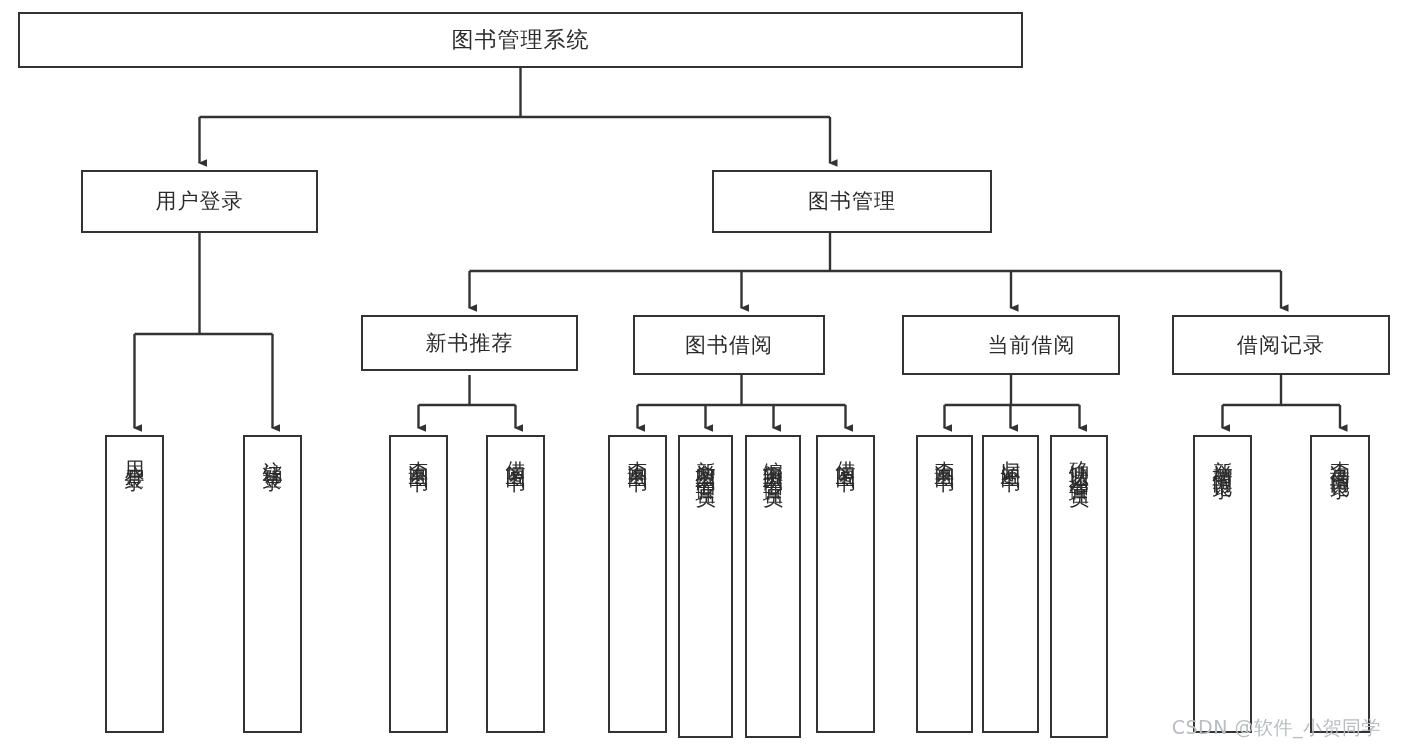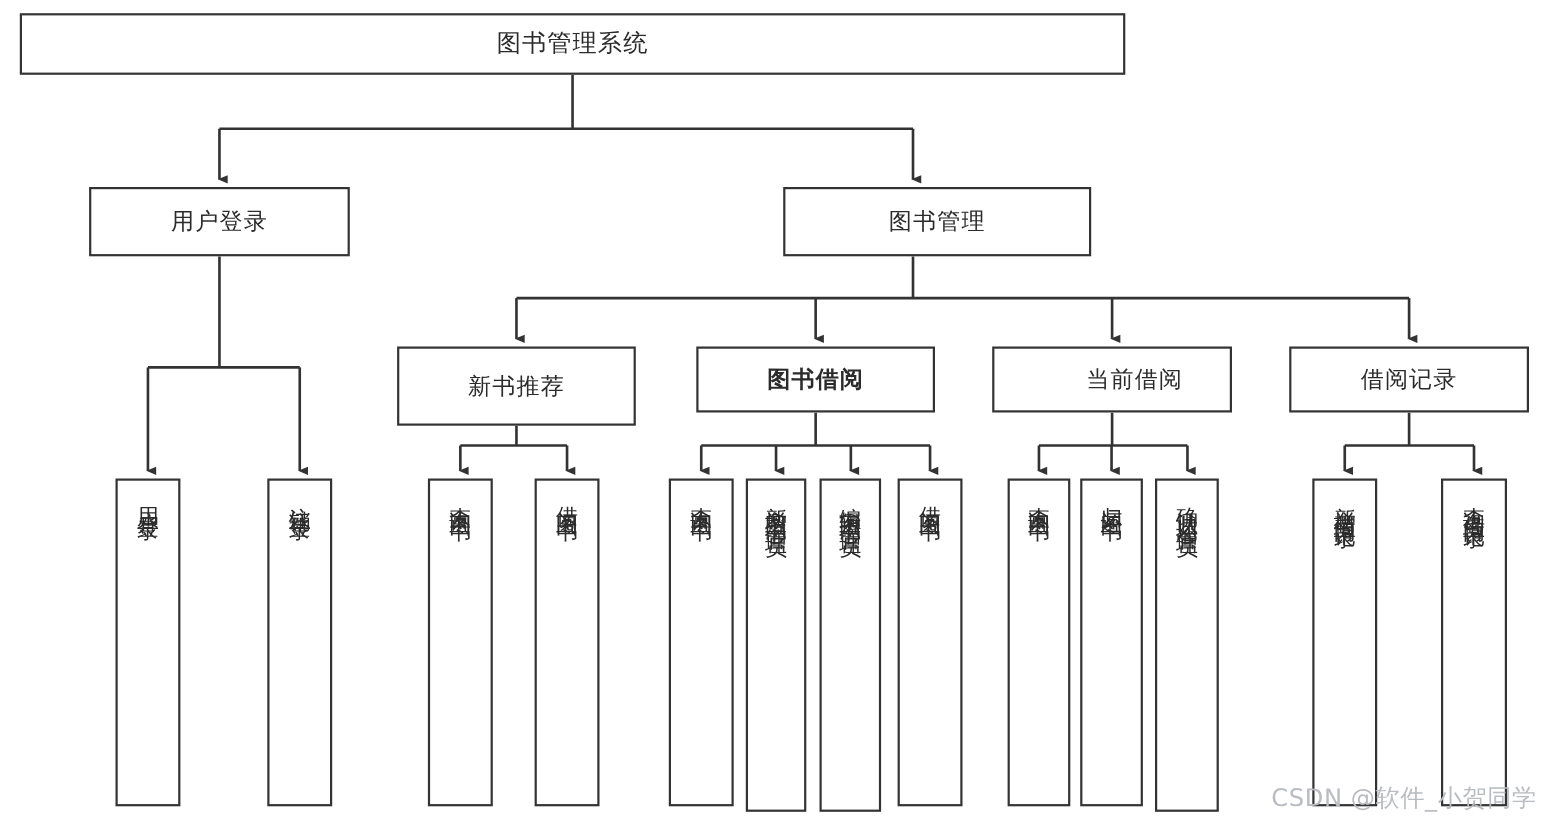--- a/index.html
+++ b/index.html
@@ -46,23 +46,23 @@
   .node.vert .vtxt{
     writing-mode:vertical-rl;
     text-orientation:upright;
     line-height:1.05;
     letter-spacing:4px;
     white-space:nowrap;
   }
   .node.root{ font-size:22px; }
   .watermark{
     position:absolute;
-    right:8px;
+    right:24px;
     bottom:6px;
-    font-size:22px;
+    font-size:19px;
     color:#b9bcc0;
     letter-spacing:0.5px;
     white-space:nowrap;
     user-select:none;
   }
 </style>
 </head>
 <body>
 
 <div id="canvas">
@@ -121,24 +121,24 @@
     <span>图书管理系统</span>
   </div>
 
   <div class="node horiz" style="left:81px;top:170px;width:237px;height:63px;">
     <span>用户登录</span>
   </div>
   <div class="node horiz" style="left:712px;top:170px;width:280px;height:63px;">
     <span>图书管理</span>
   </div>
 
-  <div class="node horiz" style="left:361px;top:315px;width:217px;height:72px;">
+  <div class="node horiz" style="left:361px;top:315px;width:217px;height:56px;">
     <span>新书推荐</span>
   </div>
-  <div class="node horiz" style="left:633px;top:315px;width:217px;height:60px;font-weight:bold;">
+  <div class="node horiz" style="left:633px;top:315px;width:192px;height:60px;">
     <span>图书借阅</span>
   </div>
   <div class="node horiz" style="left:902px;top:315px;width:218px;height:60px;padding-left:41px;">
     <span>当前借阅</span>
   </div>
   <div class="node horiz" style="left:1172px;top:315px;width:218px;height:60px;">
     <span>借阅记录</span>
   </div>
 
   <div class="node vert" style="left:105px;top:435px;width:59px;height:298px;">

